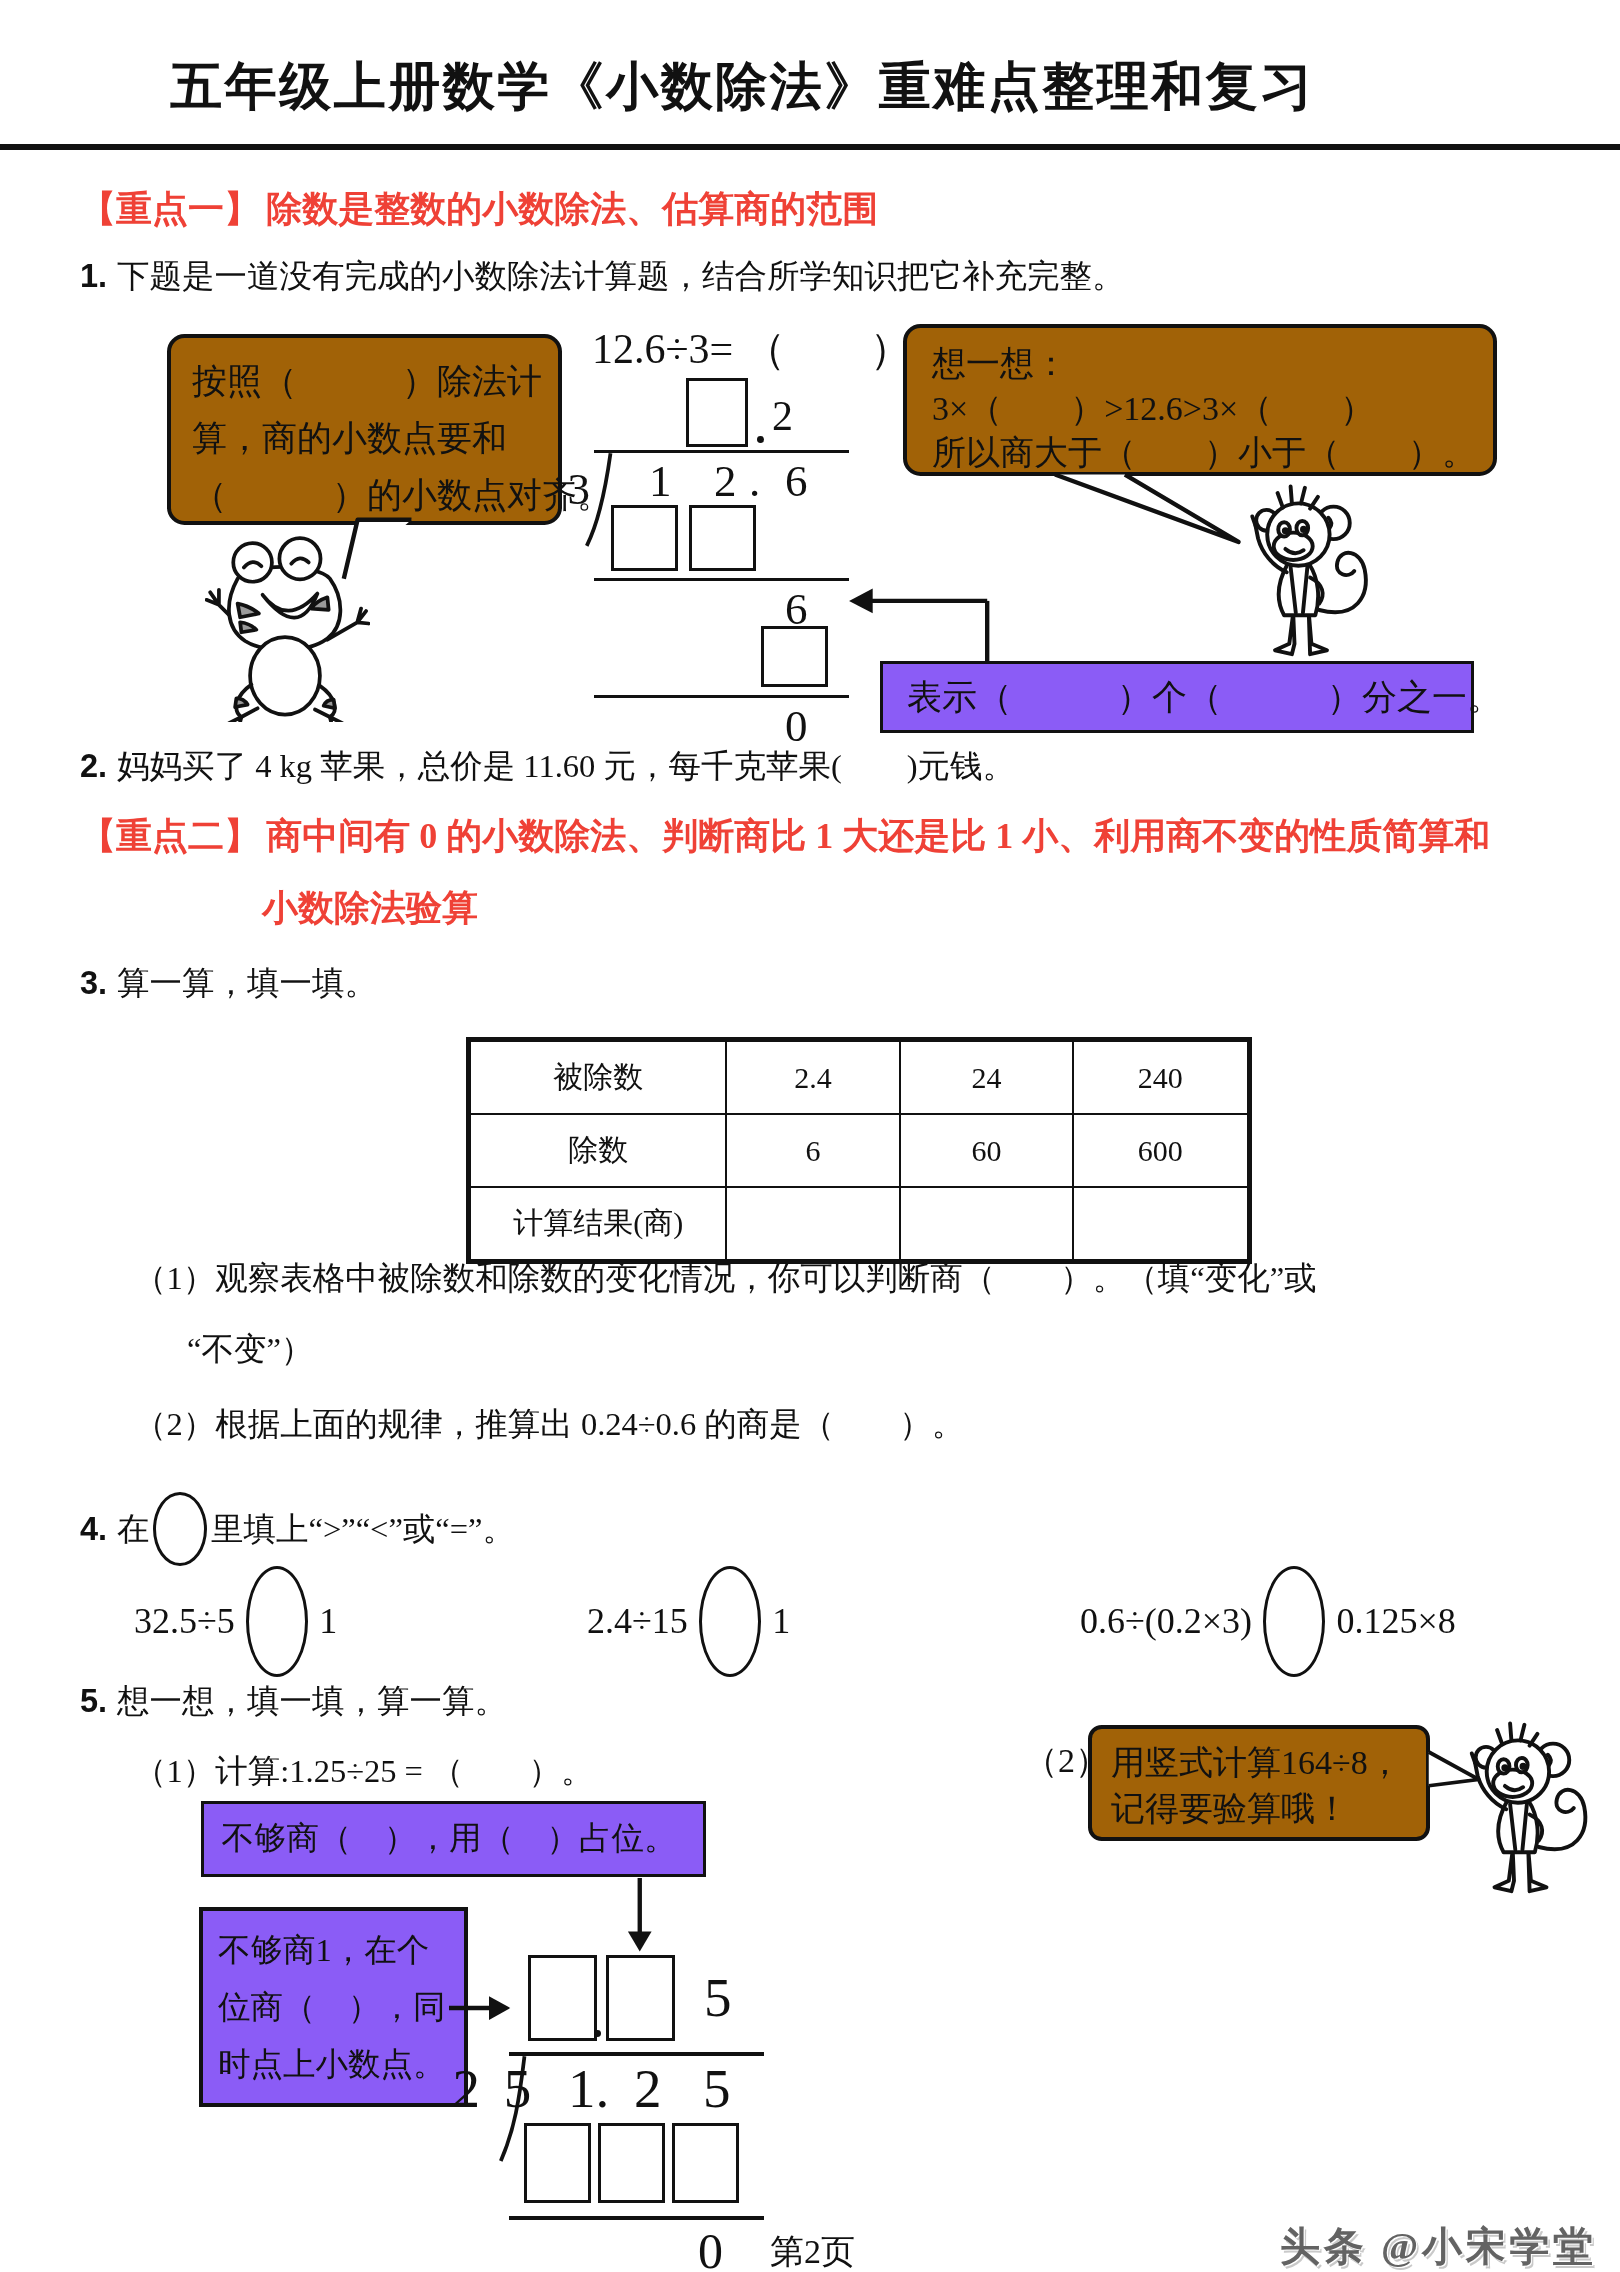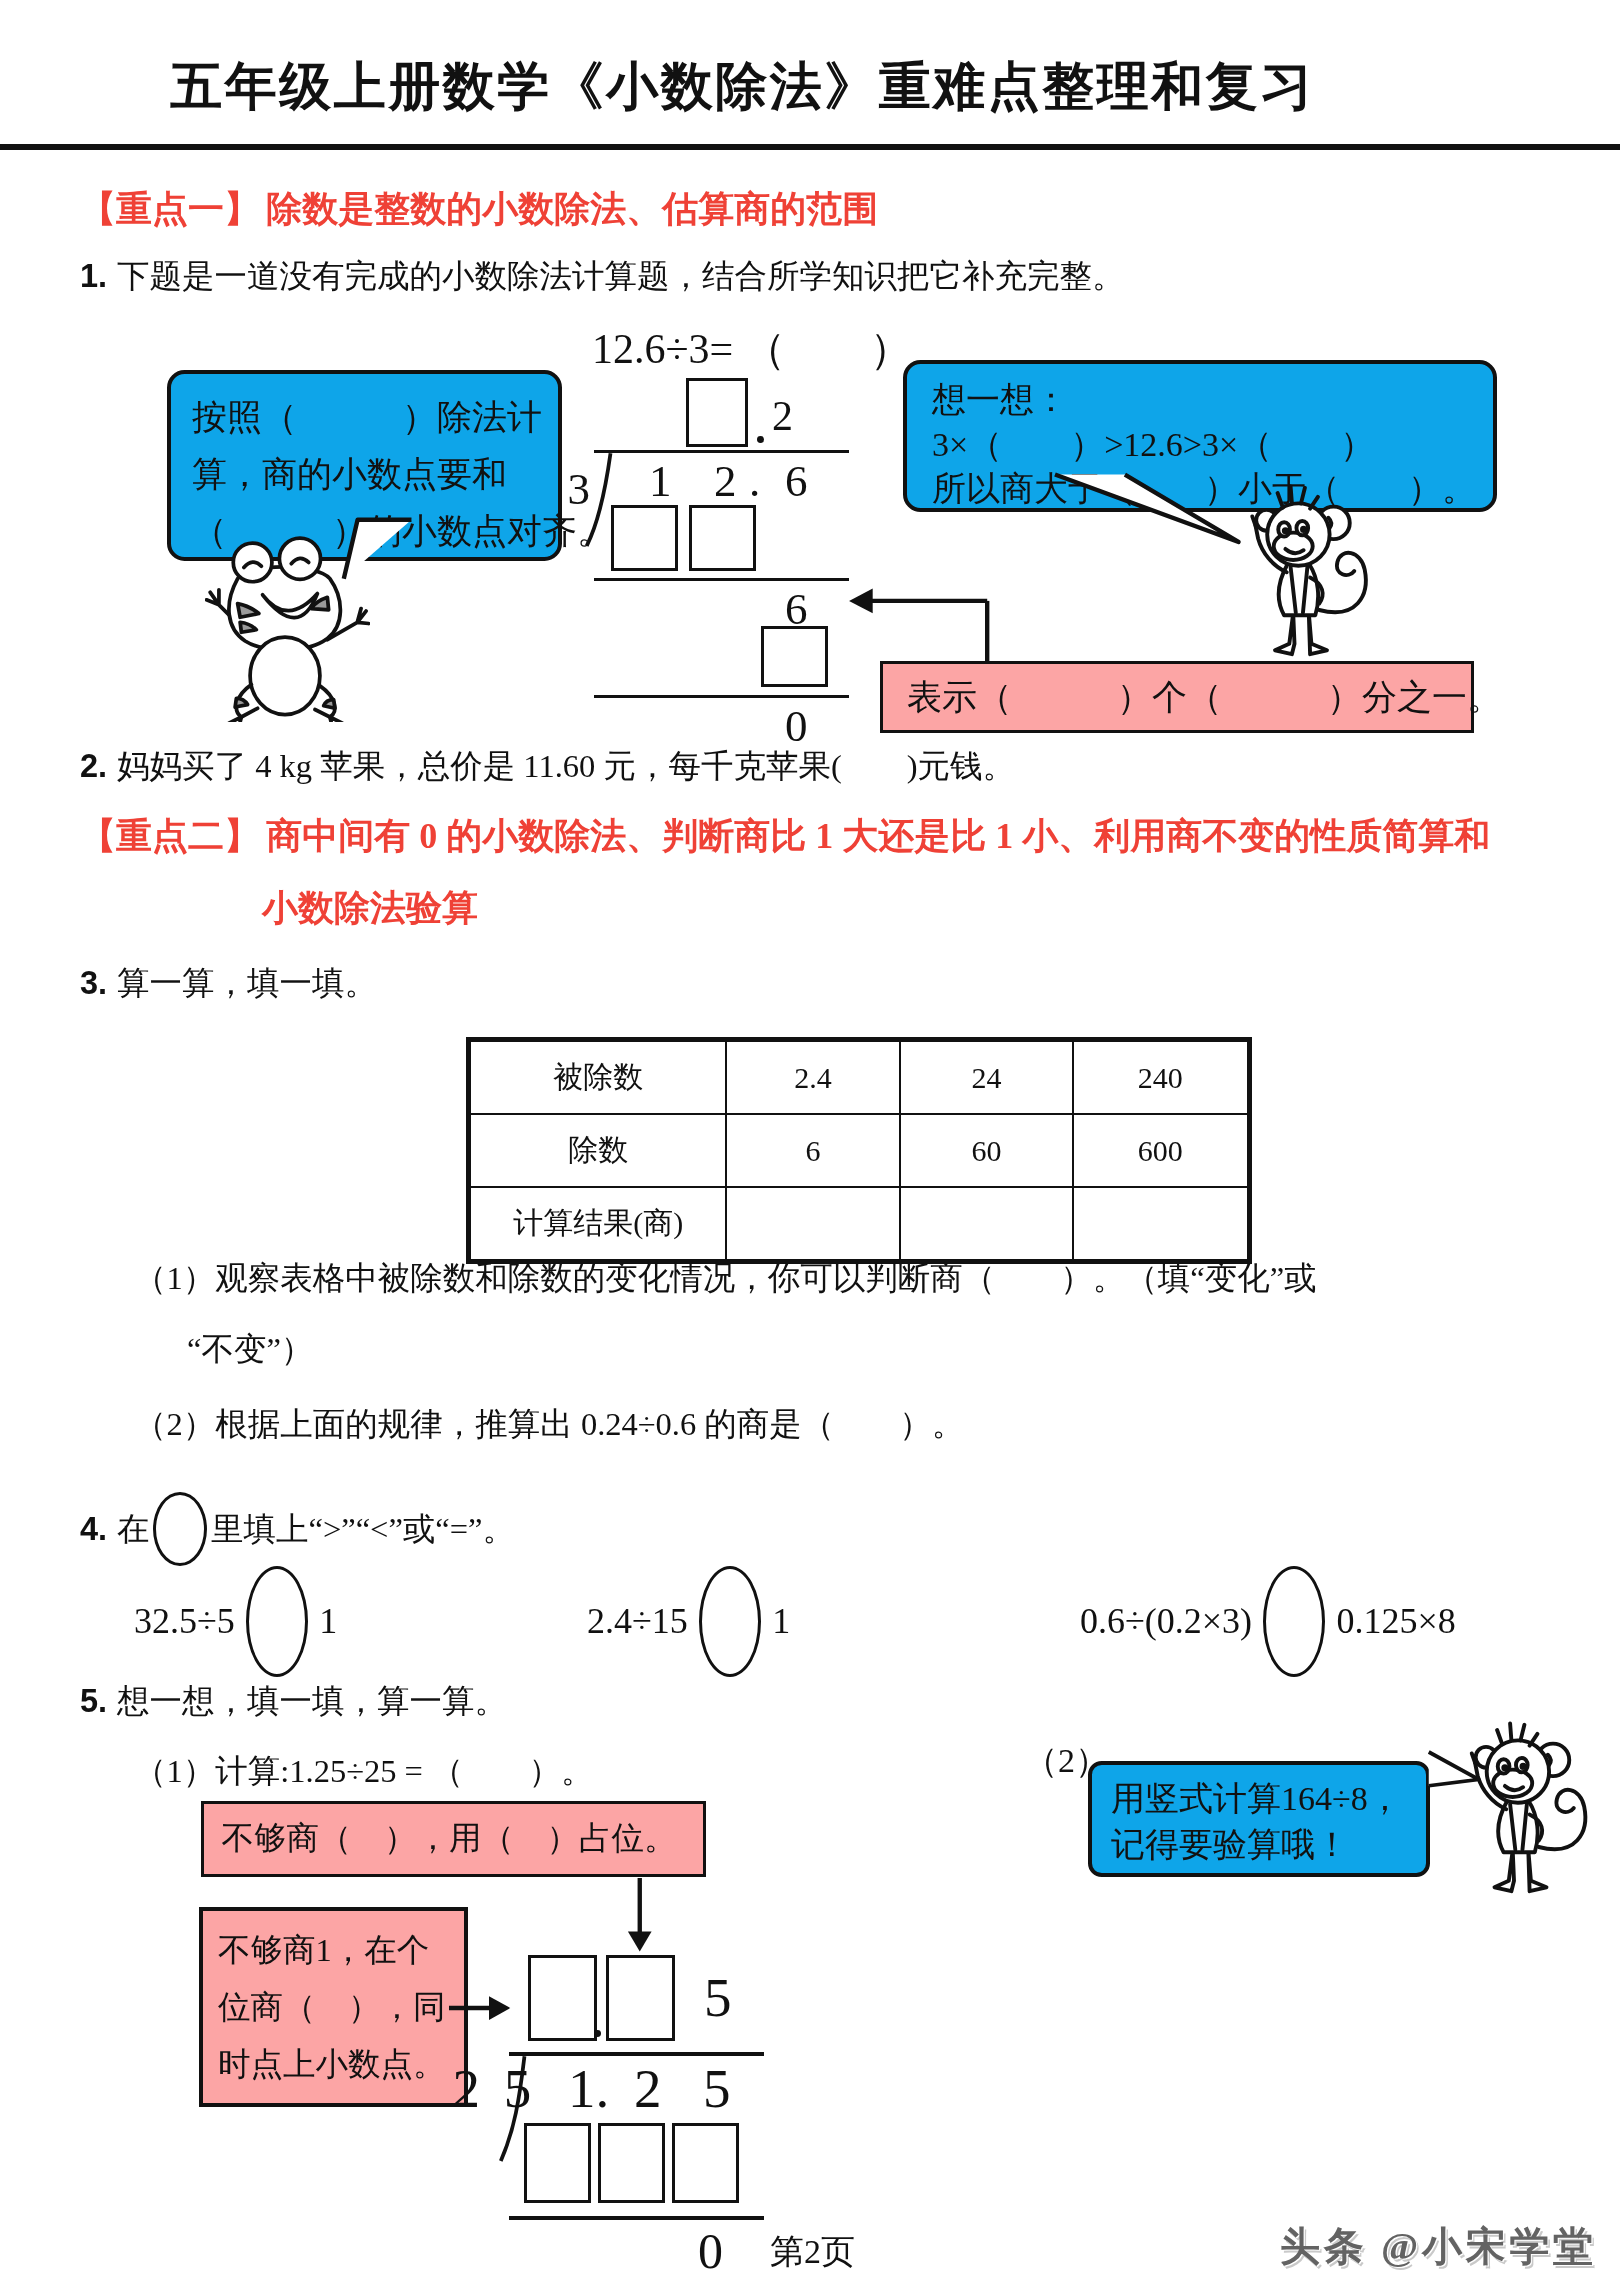--- a/index.html
+++ b/index.html
@@ -11,23 +11,23 @@
   .abs{position:absolute;}
   
   .page-title{top:52px;left:0;width:1485px;text-align:center;font-size:52px;font-weight:bold;letter-spacing:2.5px;}
   .title-rule{top:144px;left:0;width:1621px;height:5.6px;background:#111;}
   .red-heading{font-size:36px;font-weight:bold;color:#ef4136;white-space:nowrap;}
   .red-heading .tag{margin-right:6.2px;}
   
   .q-line{font-size:32.5px;white-space:nowrap;}
   .q-line .num{font-weight:bold;font-family:"Liberation Sans",sans-serif;margin-right:10px;}
   
-  .bubble{border:4.4px solid #111;border-radius:17.5px;background:#0ea5e9;margin-top:36px;}
+  .bubble{border:4.4px solid #111;border-radius:17.5px;background:#a16207;}
   .bubble .bline{white-space:nowrap;}
-  .plainbox{border:3.7px solid #111;background:#fca5a5;}
+  .plainbox{border:3.7px solid #111;background:#8b5cf6;}
   
   .sq{position:absolute;border:3.7px solid #111;background:#fff;box-sizing:border-box;}
   .hline{position:absolute;background:#111;height:3.1px;}
   .dgt{position:absolute;line-height:1;white-space:nowrap;}
   .dot{position:absolute;width:6.9px;height:6.9px;border-radius:50%;background:#111;}
   
   table.vals{border-collapse:collapse;border:5.6px solid #111;}
   table.vals td{border:2.5px solid #111;text-align:center;font-size:30px;height:71px;padding:0 6.2px;}
   table.vals td.c0{width:242px;}
   table.vals td.c1{width:159px;}

